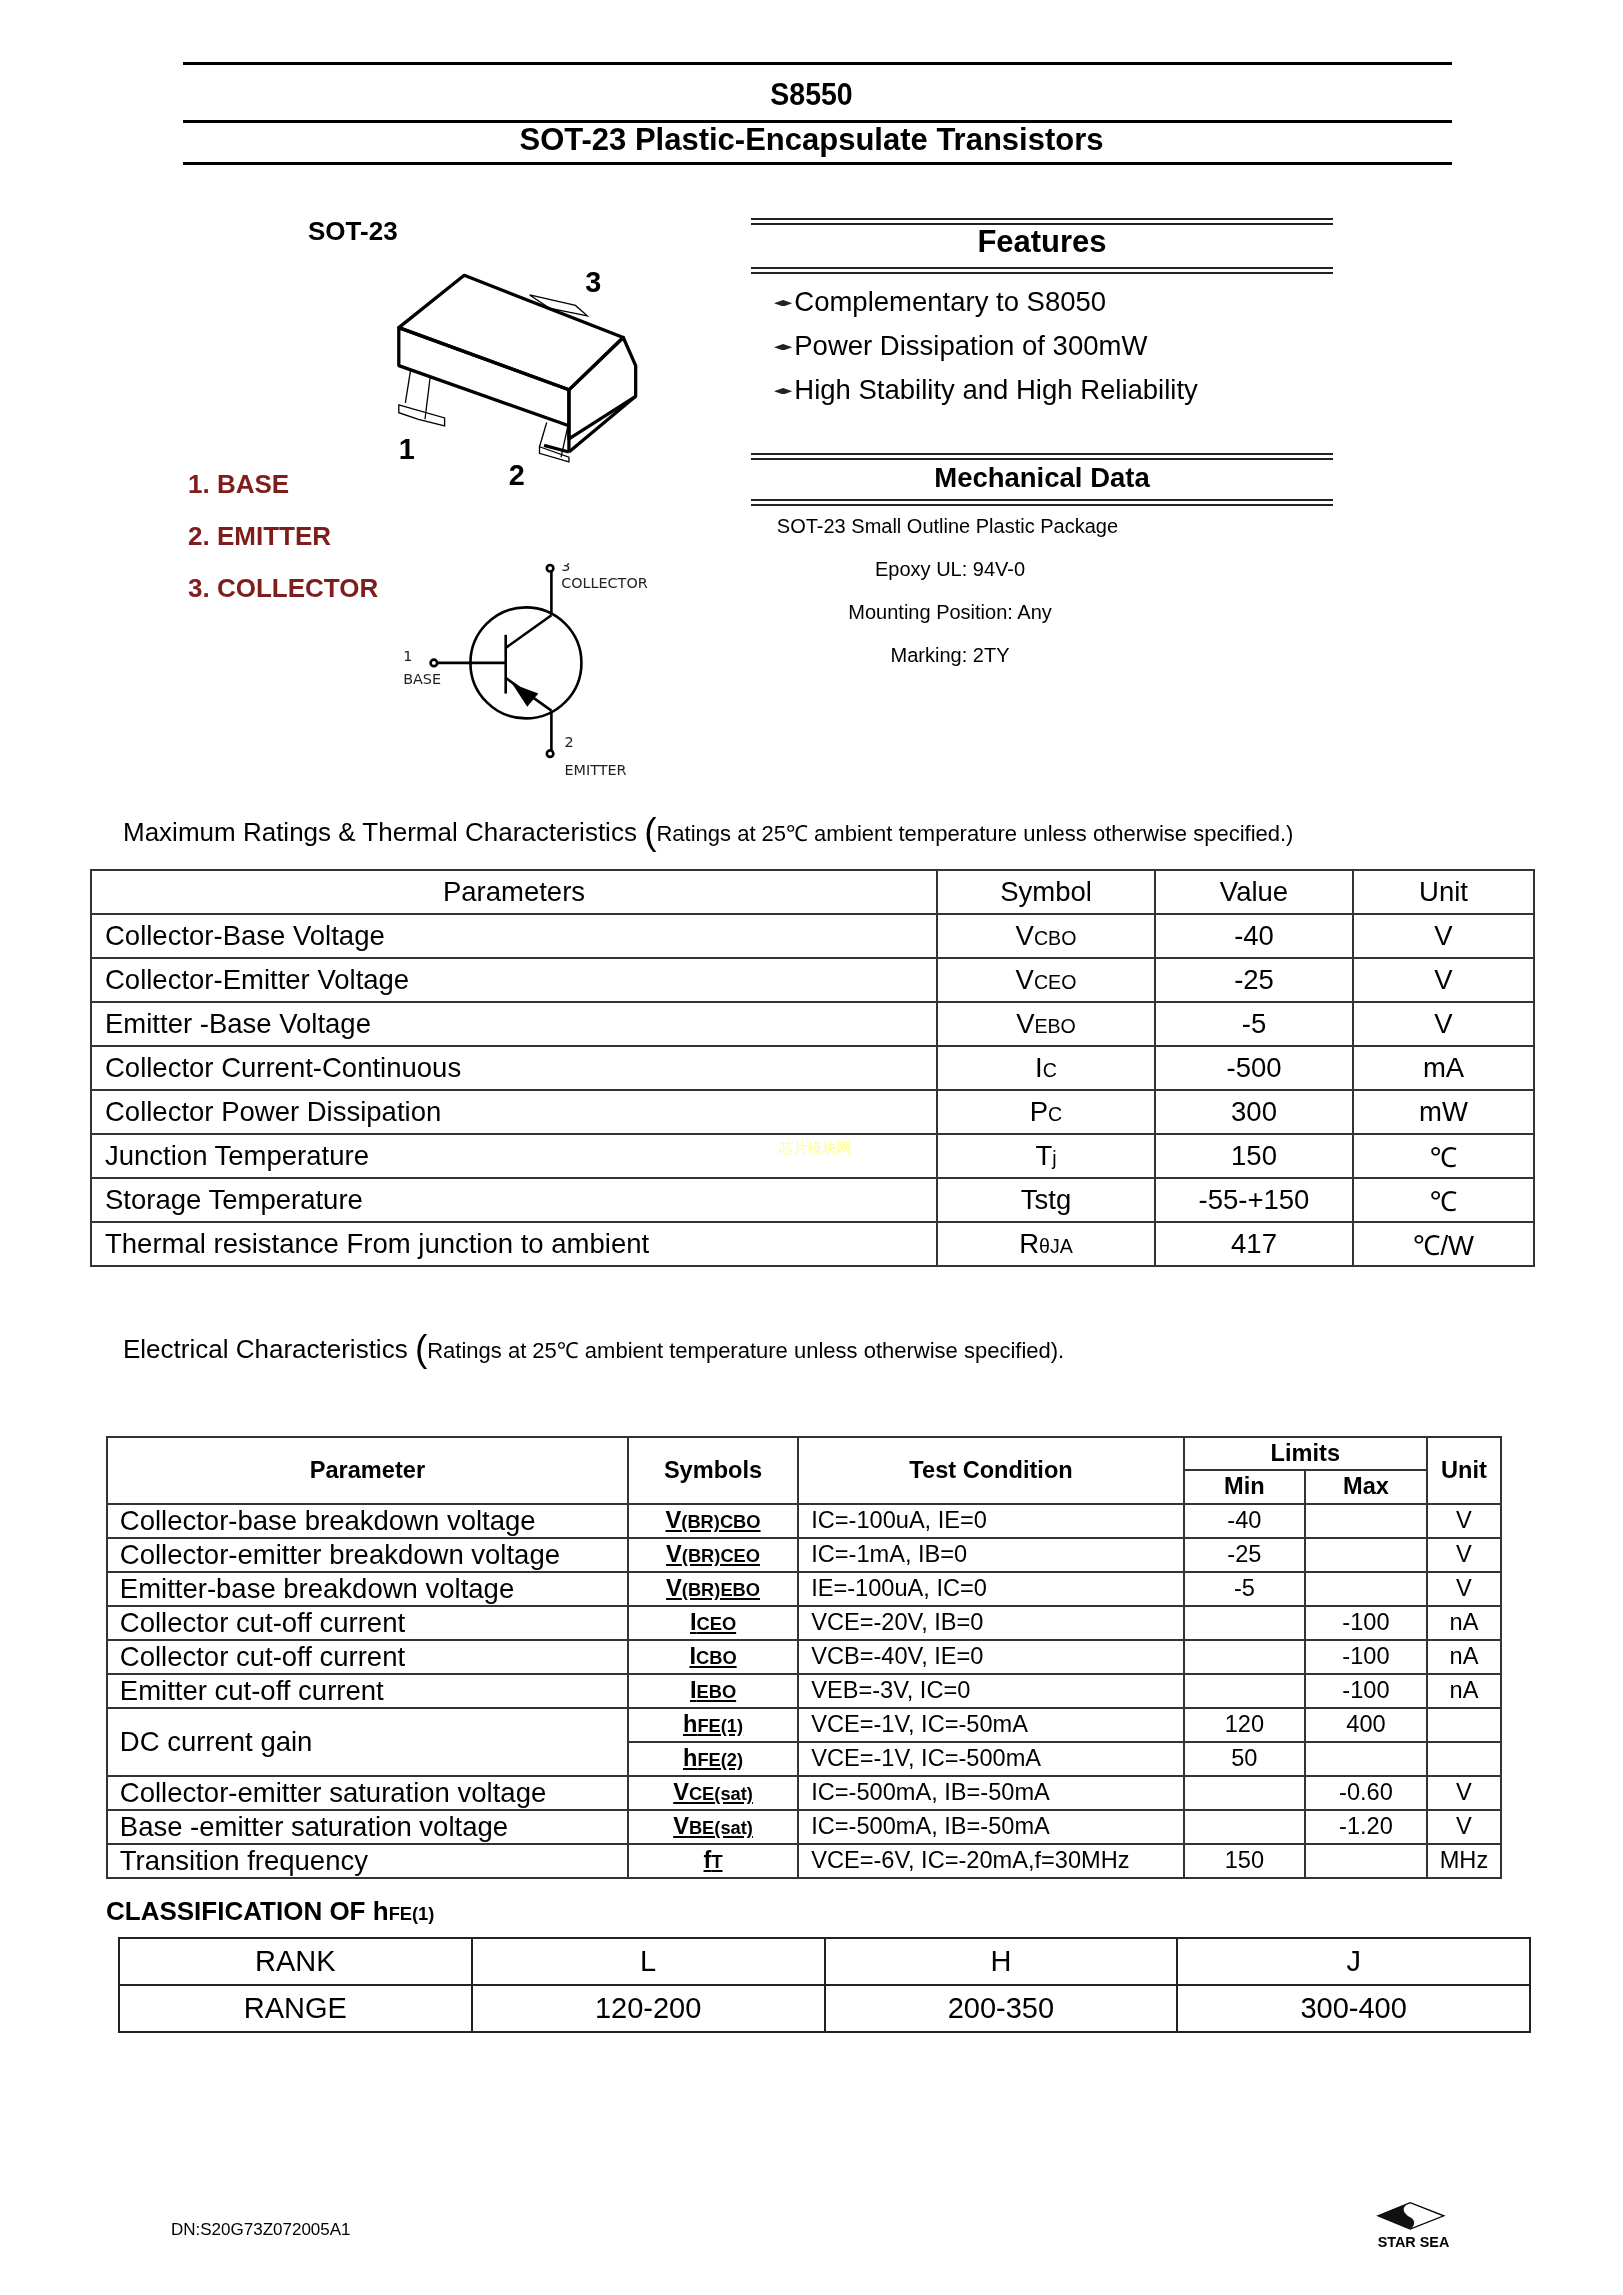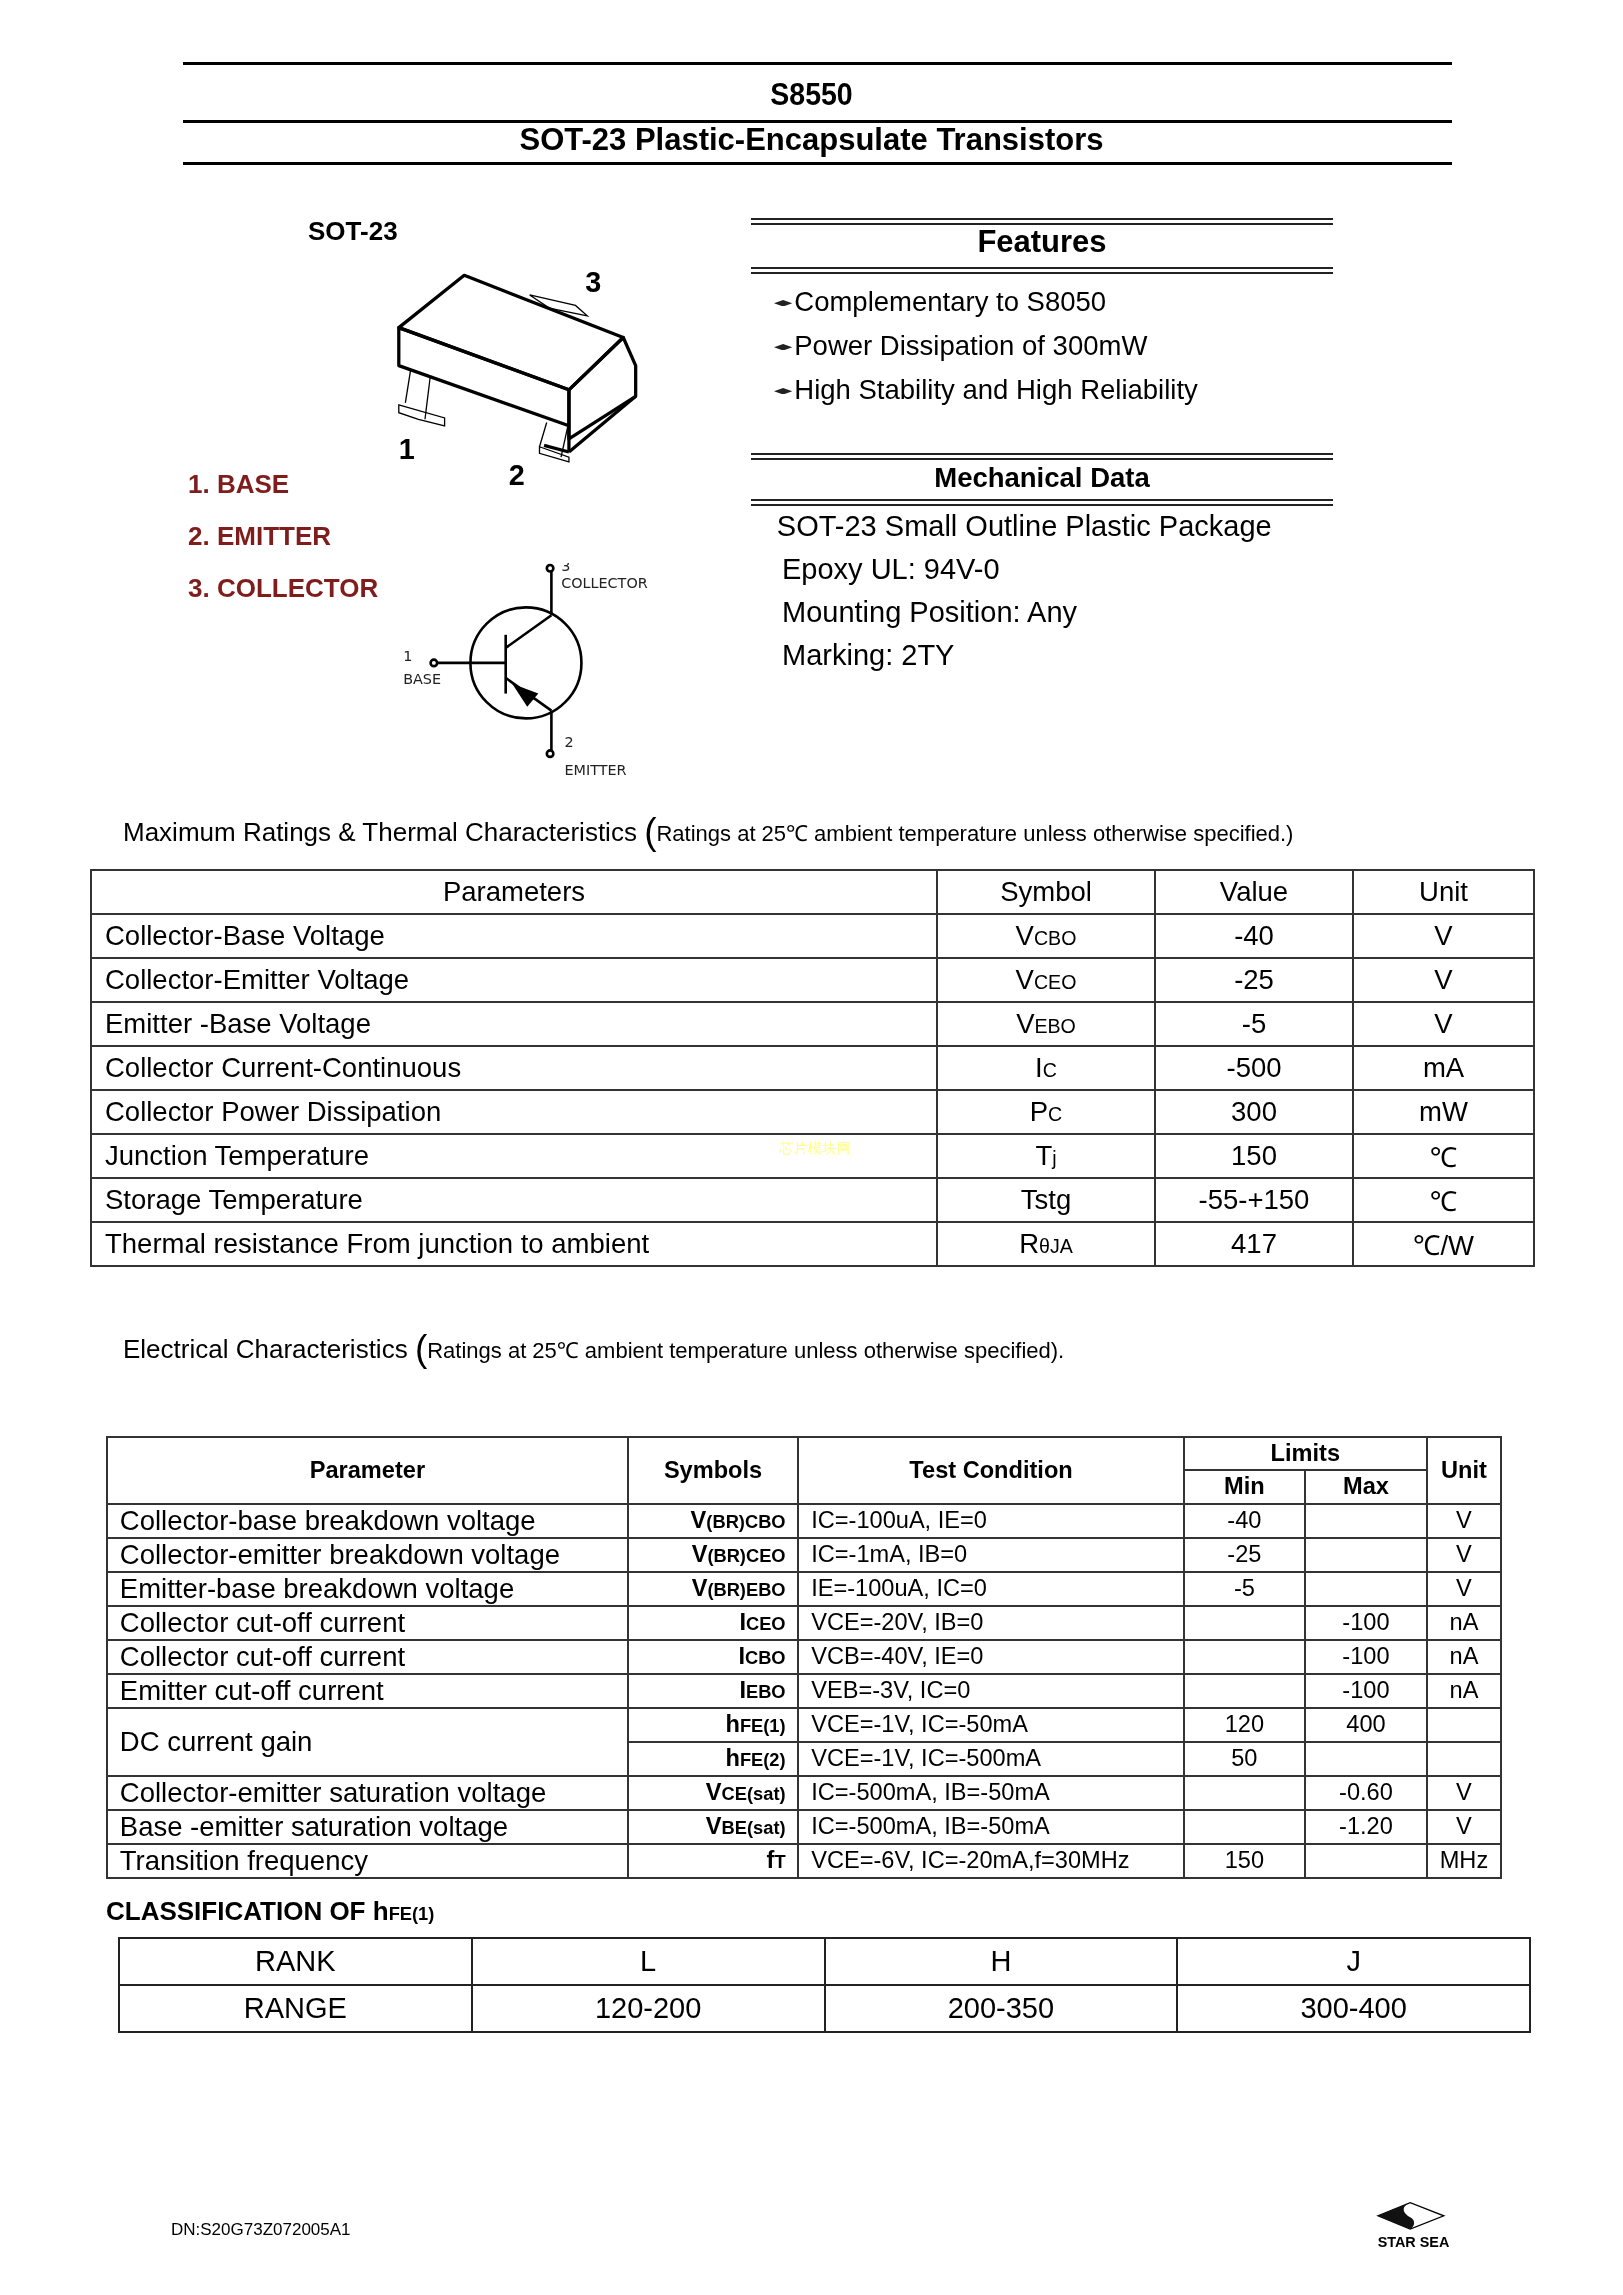--- a/index.html
+++ b/index.html
@@ -10,34 +10,34 @@
   .title1 { left:0; width:1623px; top:77px; text-align:center; font-weight:bold; font-size:31px; transform:scaleX(0.92); }
   .title2 { left:0; width:1623px; top:122px; text-align:center; font-weight:bold; font-size:31px; }
   .sot-label { left:308px; top:216px; font-weight:bold; font-size:26px; }
   .pin-list { left:188px; top:458px; font-weight:bold; font-size:26px; color:#7f1d1d; line-height:52px; }
   .feat-title { left:751px; width:582px; top:224px; text-align:center; font-weight:bold; font-size:31px; }
   .feat-list { left:772px; top:280px; font-size:27.5px; line-height:44px; }
   .feat-item { display:flex; align-items:center; }
   .diamond { display:inline-block; width:14.4px; height:14.4px; margin-right:7.9px; position:relative; }
   .diamond::before { content:""; position:absolute; left:2px; top:5.2px; width:18.3px; height:6.5px; background:#222; clip-path:polygon(0 50%,50% 0,100% 50%,50% 100%); }
   .mech-title { left:751px; width:582px; top:462px; text-align:center; font-weight:bold; font-size:27.5px; }
-  .mech-list { left:782px; top:505px; font-size:29px; line-height:43px; }
+  .mech-list { left:782px; top:505px; font-size:20px; line-height:43px;text-align:center; }
   .section-head { font-size:26px; }
   .section-head b { font-weight:normal; }
   .section-head .paren { font-size:37px; font-weight:normal; vertical-align:-2.6px; }
   .section-head .note { font-size:22px; }
   table { border-collapse:collapse; position:absolute; }
   .t1 { left:90px; top:869px; width:1445px; font-size:27.5px; }
   .t1 td { border:2px solid #333; height:42px; padding:0 13px; }
   .t1 td.c { text-align:center; }
   .t1 .sub { font-size:19.6px; }
   .t2 { left:106px; top:1436px; width:1396px; font-size:27.5px; }
   .t2 td { border:2px solid #333; padding:0 11.8px; height:32px; line-height:1.0; }
   .t2 .hdr { font-weight:bold; font-size:23.6px; text-align:center; }
-  .t2 .sym { font-weight:bold; text-align:right; font-size:23.6px; }
+  .t2 .sym { font-weight:bold; text-align:center; font-size:23.6px;text-decoration:underline; }
   .t2 .sym small, .t2 .cond small { font-size:18.3px; }
   .t2 .cond { font-size:23.6px; }
   .t2 .num { text-align:center; font-size:23.6px; }
   .class-head { left:106px; top:1896px; font-weight:bold; font-size:26px; }
   .class-head small { font-size:18.3px; }
   .t3 { left:118px; top:1937px; width:1413px; font-size:29px; }
   .t3 td { border:2px solid #222; height:43px; text-align:center; width:25%; }
   .footer-dn { left:171px; top:2220px; font-size:17px; }
   .logo { left:1374px; top:2200px; width:79px; }
   .logo-text { font-weight:bold; font-size:14.4px; text-align:center; margin-top:1.3px; }

